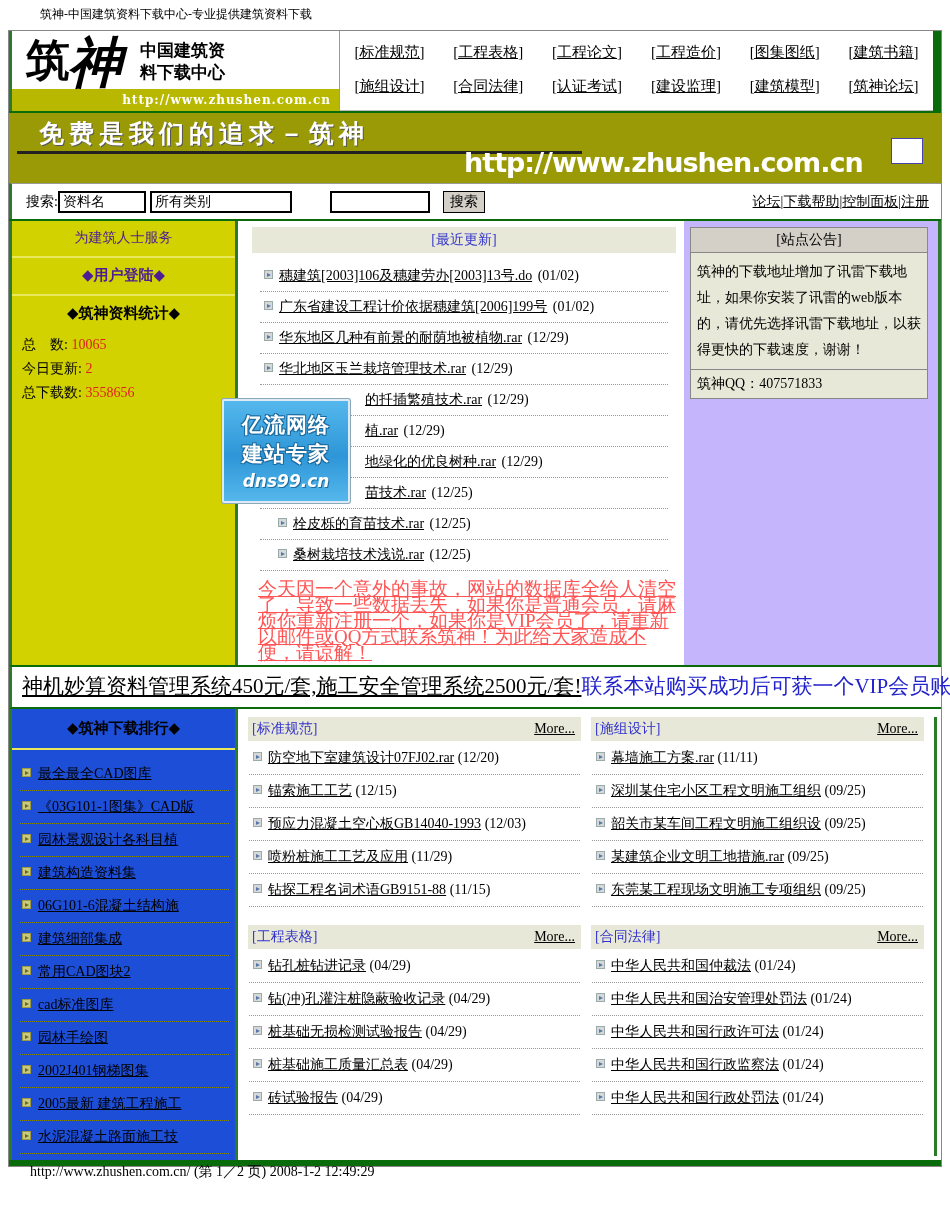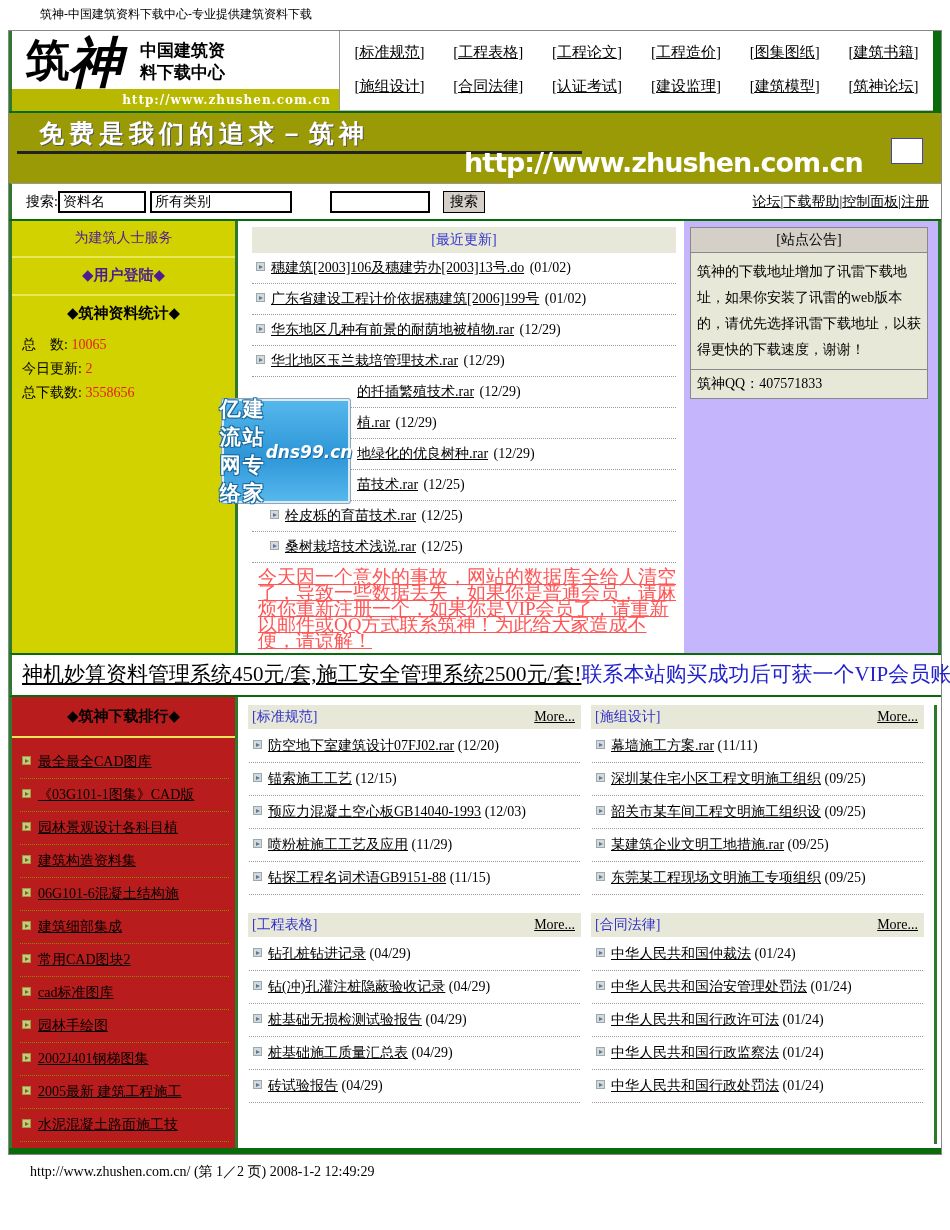--- a/index.html
+++ b/index.html
@@ -141,21 +141,21 @@
   .stats { padding: 4px 0 10px 10px; font-size: 14px; }
   .stats .row { padding: 3px 0; }
   .stats .val { color: #e02020; font-weight: normal; }
 
   
   .panel-title {
     background: #e8e8d8; text-align:center; padding: 4px 0;
     font-size: 14px;
   }
   .panel-title a { color:#3333cc; text-decoration: none; }
-  ul.dl { list-style: none; margin:0; padding: 0; }
+  ul.dl { list-style: none; margin:8px; padding: 0; }
   ul.dl li {
     border-bottom: 1px dotted #999;
     padding: 6px 0 6px 4px;
     font-size: 14px;
     white-space: nowrap; overflow: hidden;
   }
   ul.dl li:last-child { border-bottom: none; }
   .ic {
     display:inline-block; width: 9px; height: 9px;
     background: #d8d8d8; border: 1px solid #9aa;
@@ -197,21 +197,21 @@
   }
   .promo {
     font-size: 21px; padding-left: 10px; white-space: nowrap;
   }
   .promo a.black { color:#000; text-decoration: underline; }
   .promo a.blue { color:#2222cc; text-decoration: none; }
 
   
   .bottom-wrap { display:flex; background:#fff; }
   .bl {
-    width: 229px; background:#b91c1c;
+    width: 229px; background:#1d4ed8;
     border-left: 3px solid #2c7a2c; border-right: 3px solid #2c7a2c;
     padding-bottom: 6px;
   }
   .bl-head { text-align:center; font-weight:bold; font-size:15px; padding: 10px 0 10px 0;
              border-bottom: 2px solid #e8e85a; }
   ul.rank { list-style:none; margin: 8px 0 0 0; padding: 0 6px 0 8px; }
   ul.rank li { border-bottom: 1px dotted #8a8a00; padding: 7px 0 7px 2px; font-size: 14px;
                white-space: nowrap; overflow:hidden; }
   ul.rank li a { color:#000; text-decoration: underline; }
   .ic2 { display:inline-block; width: 9px; height: 9px; background:#c9c980;
@@ -247,21 +247,21 @@
   
   .float-ad {
     position: absolute; left: 222px; top: 399px; width: 128px; height: 104px;
     border: 2px solid #dfe9f5; background: #3ba3e0; z-index: 50;
     border-radius: 2px;
     box-shadow: 0 0 0 1px #8ab;
   }
   .fa-inner {
     width:100%; height:100%;
     background: linear-gradient(180deg, #55b8ec 0%, #2e96d8 55%, #55b8ec 100%);
-    display:flex; flex-direction: row; align-items:center; justify-content:center;
+    display:flex; flex-direction: column; align-items:center; justify-content:center;
     gap: 1px;
   }
   .fa-l1, .fa-l2 {
     font-family: "DejaVu Sans", sans-serif; font-weight: bold;
     font-size: 21px; color: #fff; letter-spacing: 1px;
     text-shadow: 1px 1px 0 #1a6a9e, -1px -1px 0 #1a6a9e, 1px -1px 0 #1a6a9e, -1px 1px 0 #1a6a9e;
   }
   .fa-l3 {
     font-family: "DejaVu Sans", sans-serif; font-weight: bold; font-style: italic;
     font-size: 17px; color: #fff; letter-spacing: 0px; margin-top: 2px;

